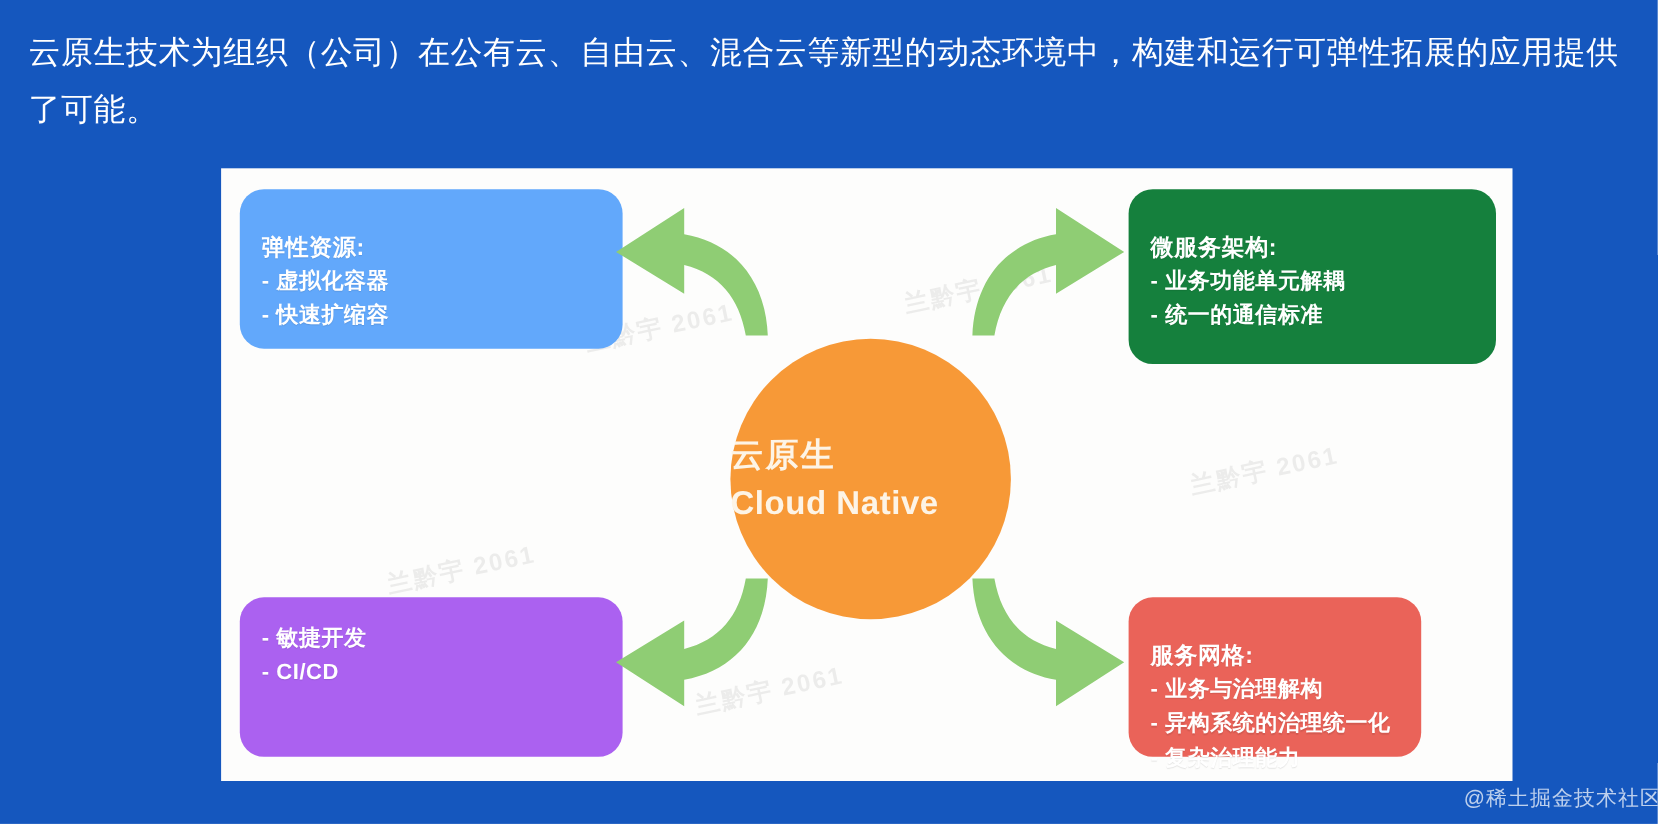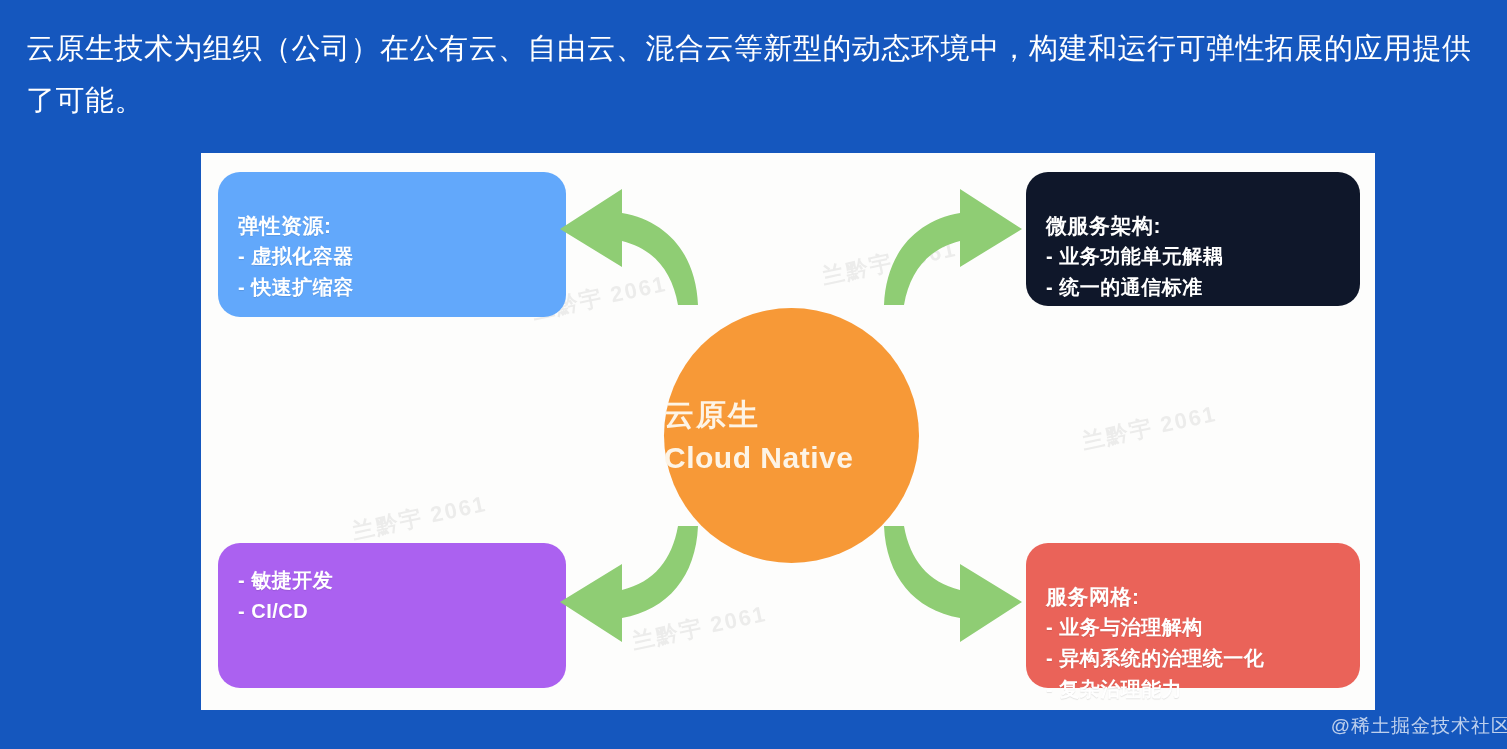--- a/index.html
+++ b/index.html
@@ -77,23 +77,23 @@
   }
   .card .card-line {
     font-size: 20px;
     font-weight: 700;
     line-height: 31px;
     letter-spacing: 0.5px;
     text-shadow: 0 1px 1px rgba(0,0,0,0.10);
   }
 
   #card-elastic   { left: 17px;  top: 19px;  width: 348px; height: 145px; background: #62a8fb; }
-  #card-micro     { left: 825px; top: 19px;  width: 334px; height: 134px; background: #0f172a; }
+  #card-micro     { left: 825px; top: 19px;  width: 334px; height: 159px; background: #15803d; }
   #card-devops    { left: 17px;  top: 390px; width: 348px; height: 145px; background: #ab61f0; }
-  #card-mesh      { left: 825px; top: 390px; width: 334px; height: 145px; background: #ea6359; }
+  #card-mesh      { left: 825px; top: 390px; width: 266px; height: 145px; background: #ea6359; }
 
   
   #center-circle {
     position: absolute;
     left: 463px;
     top: 155px;
     width: 255px;
     height: 255px;
     border-radius: 50%;
     background: #f79937;

